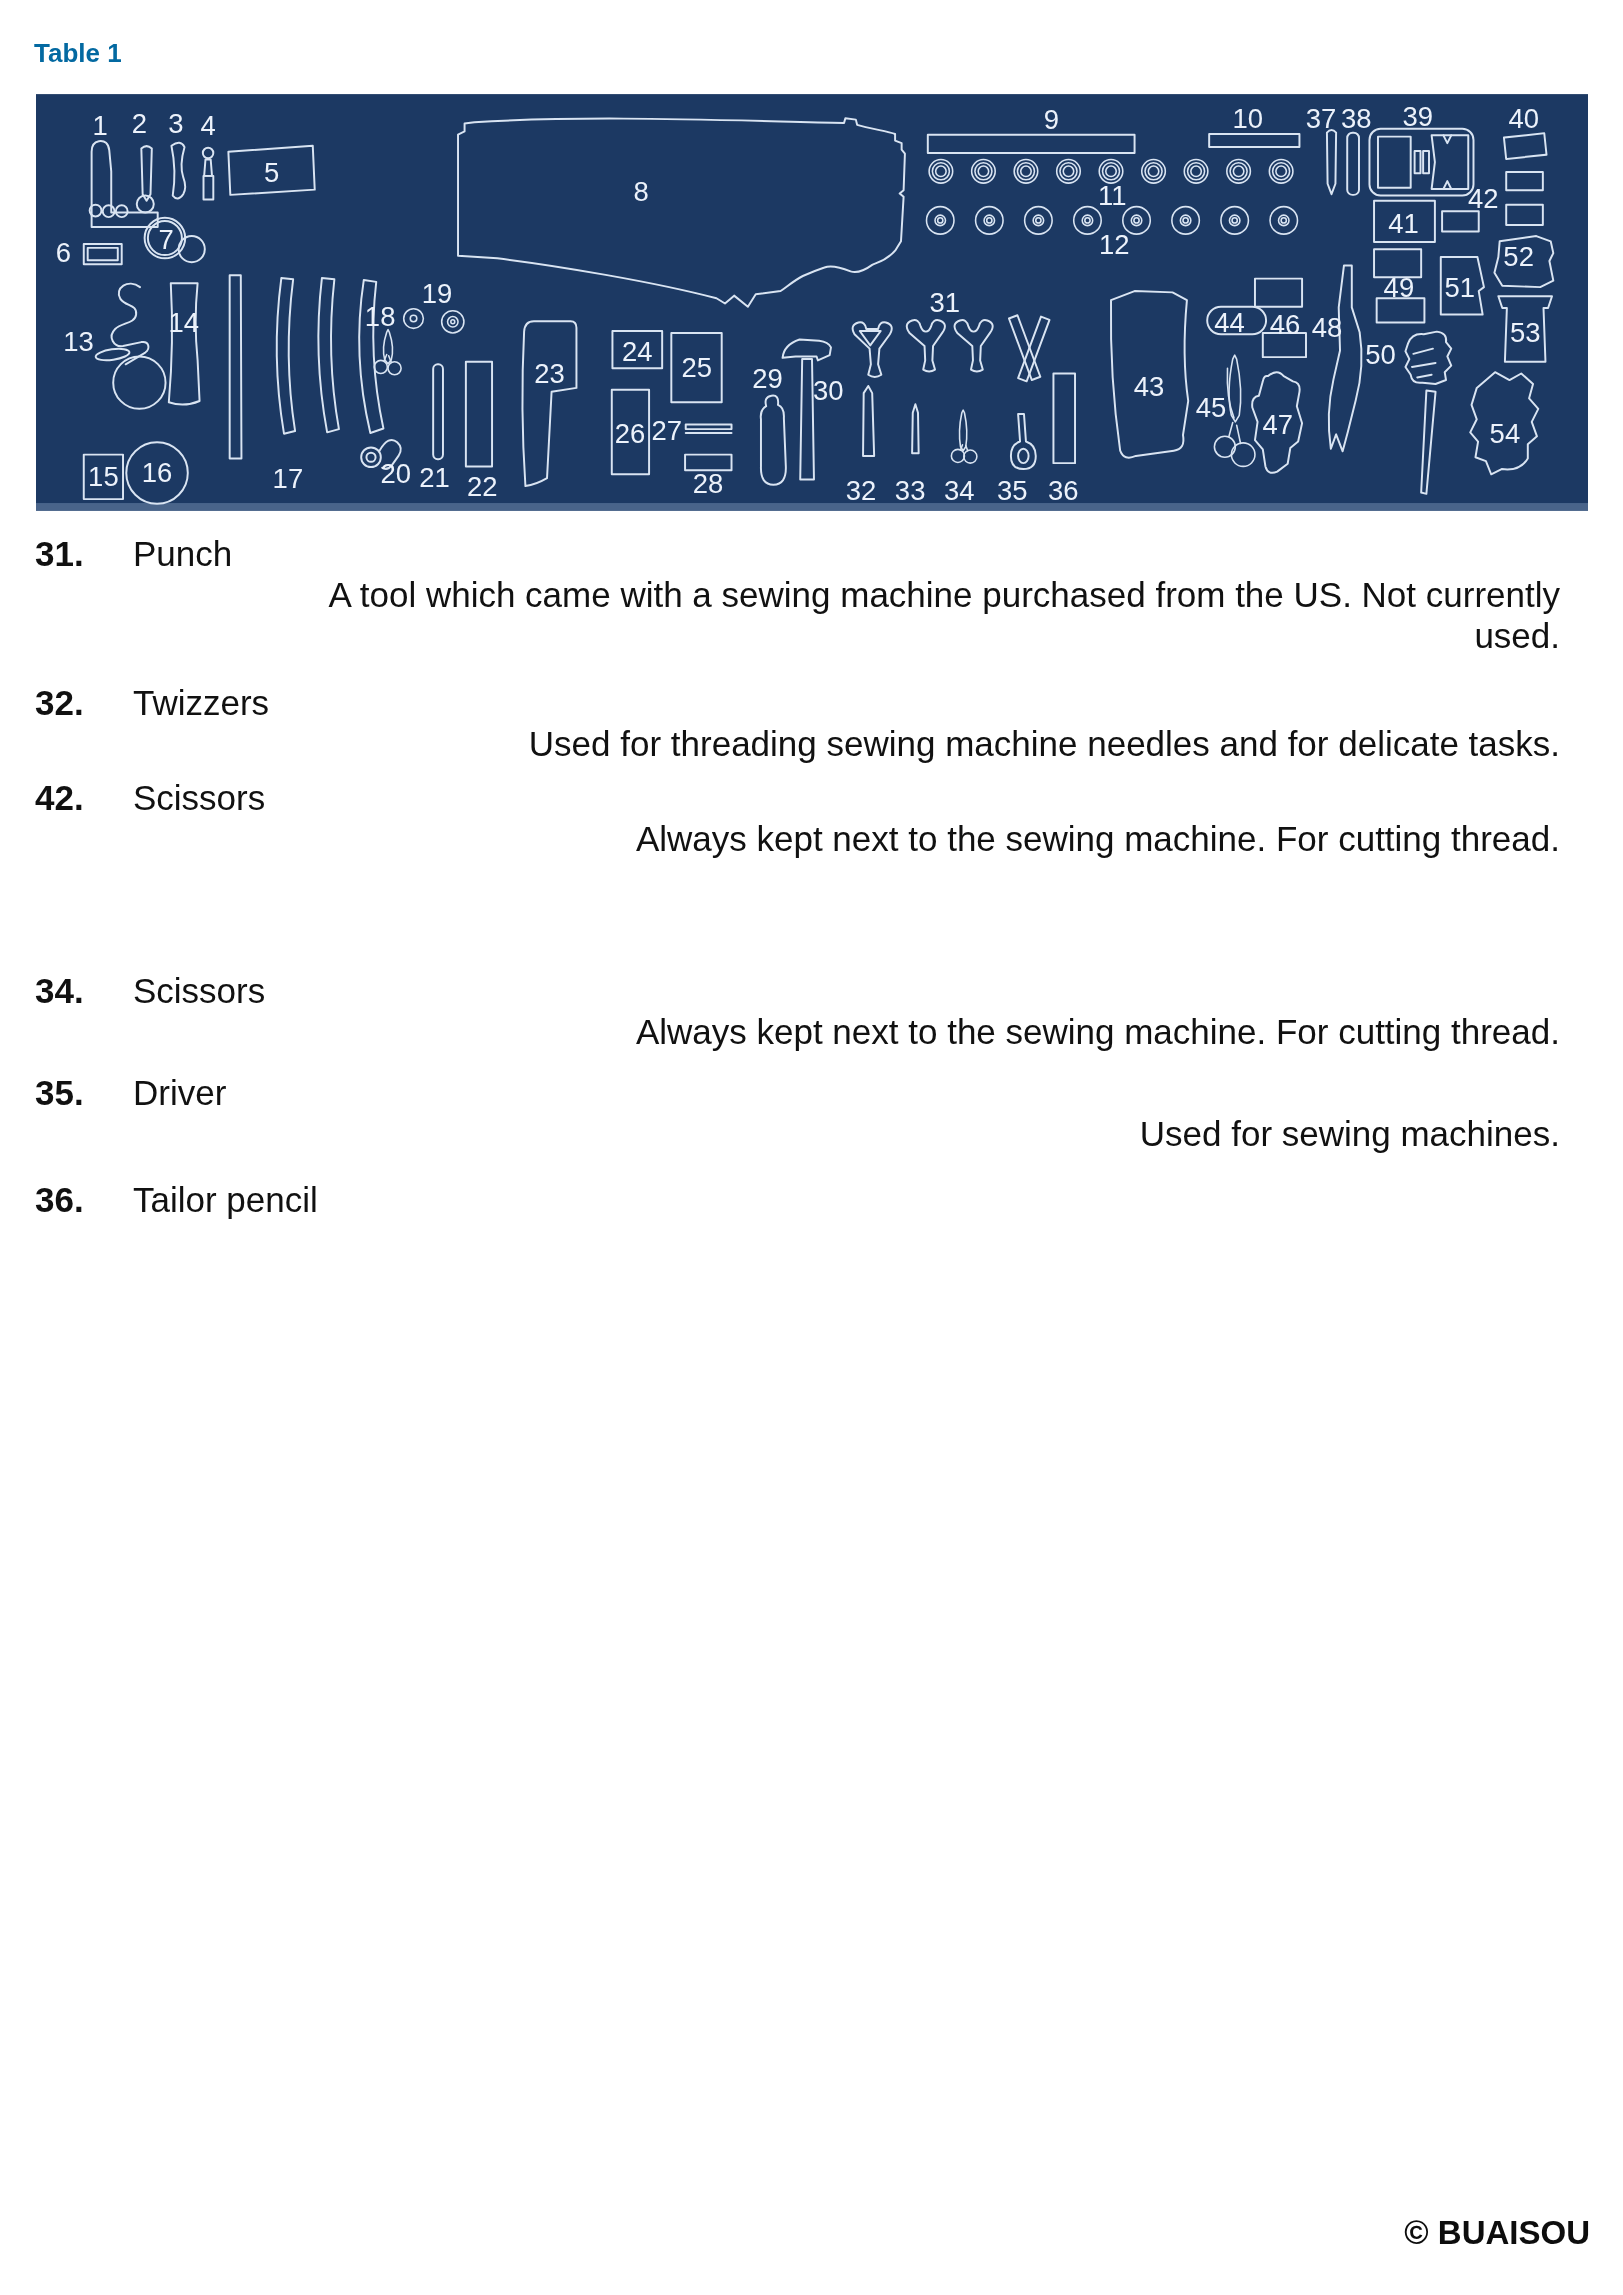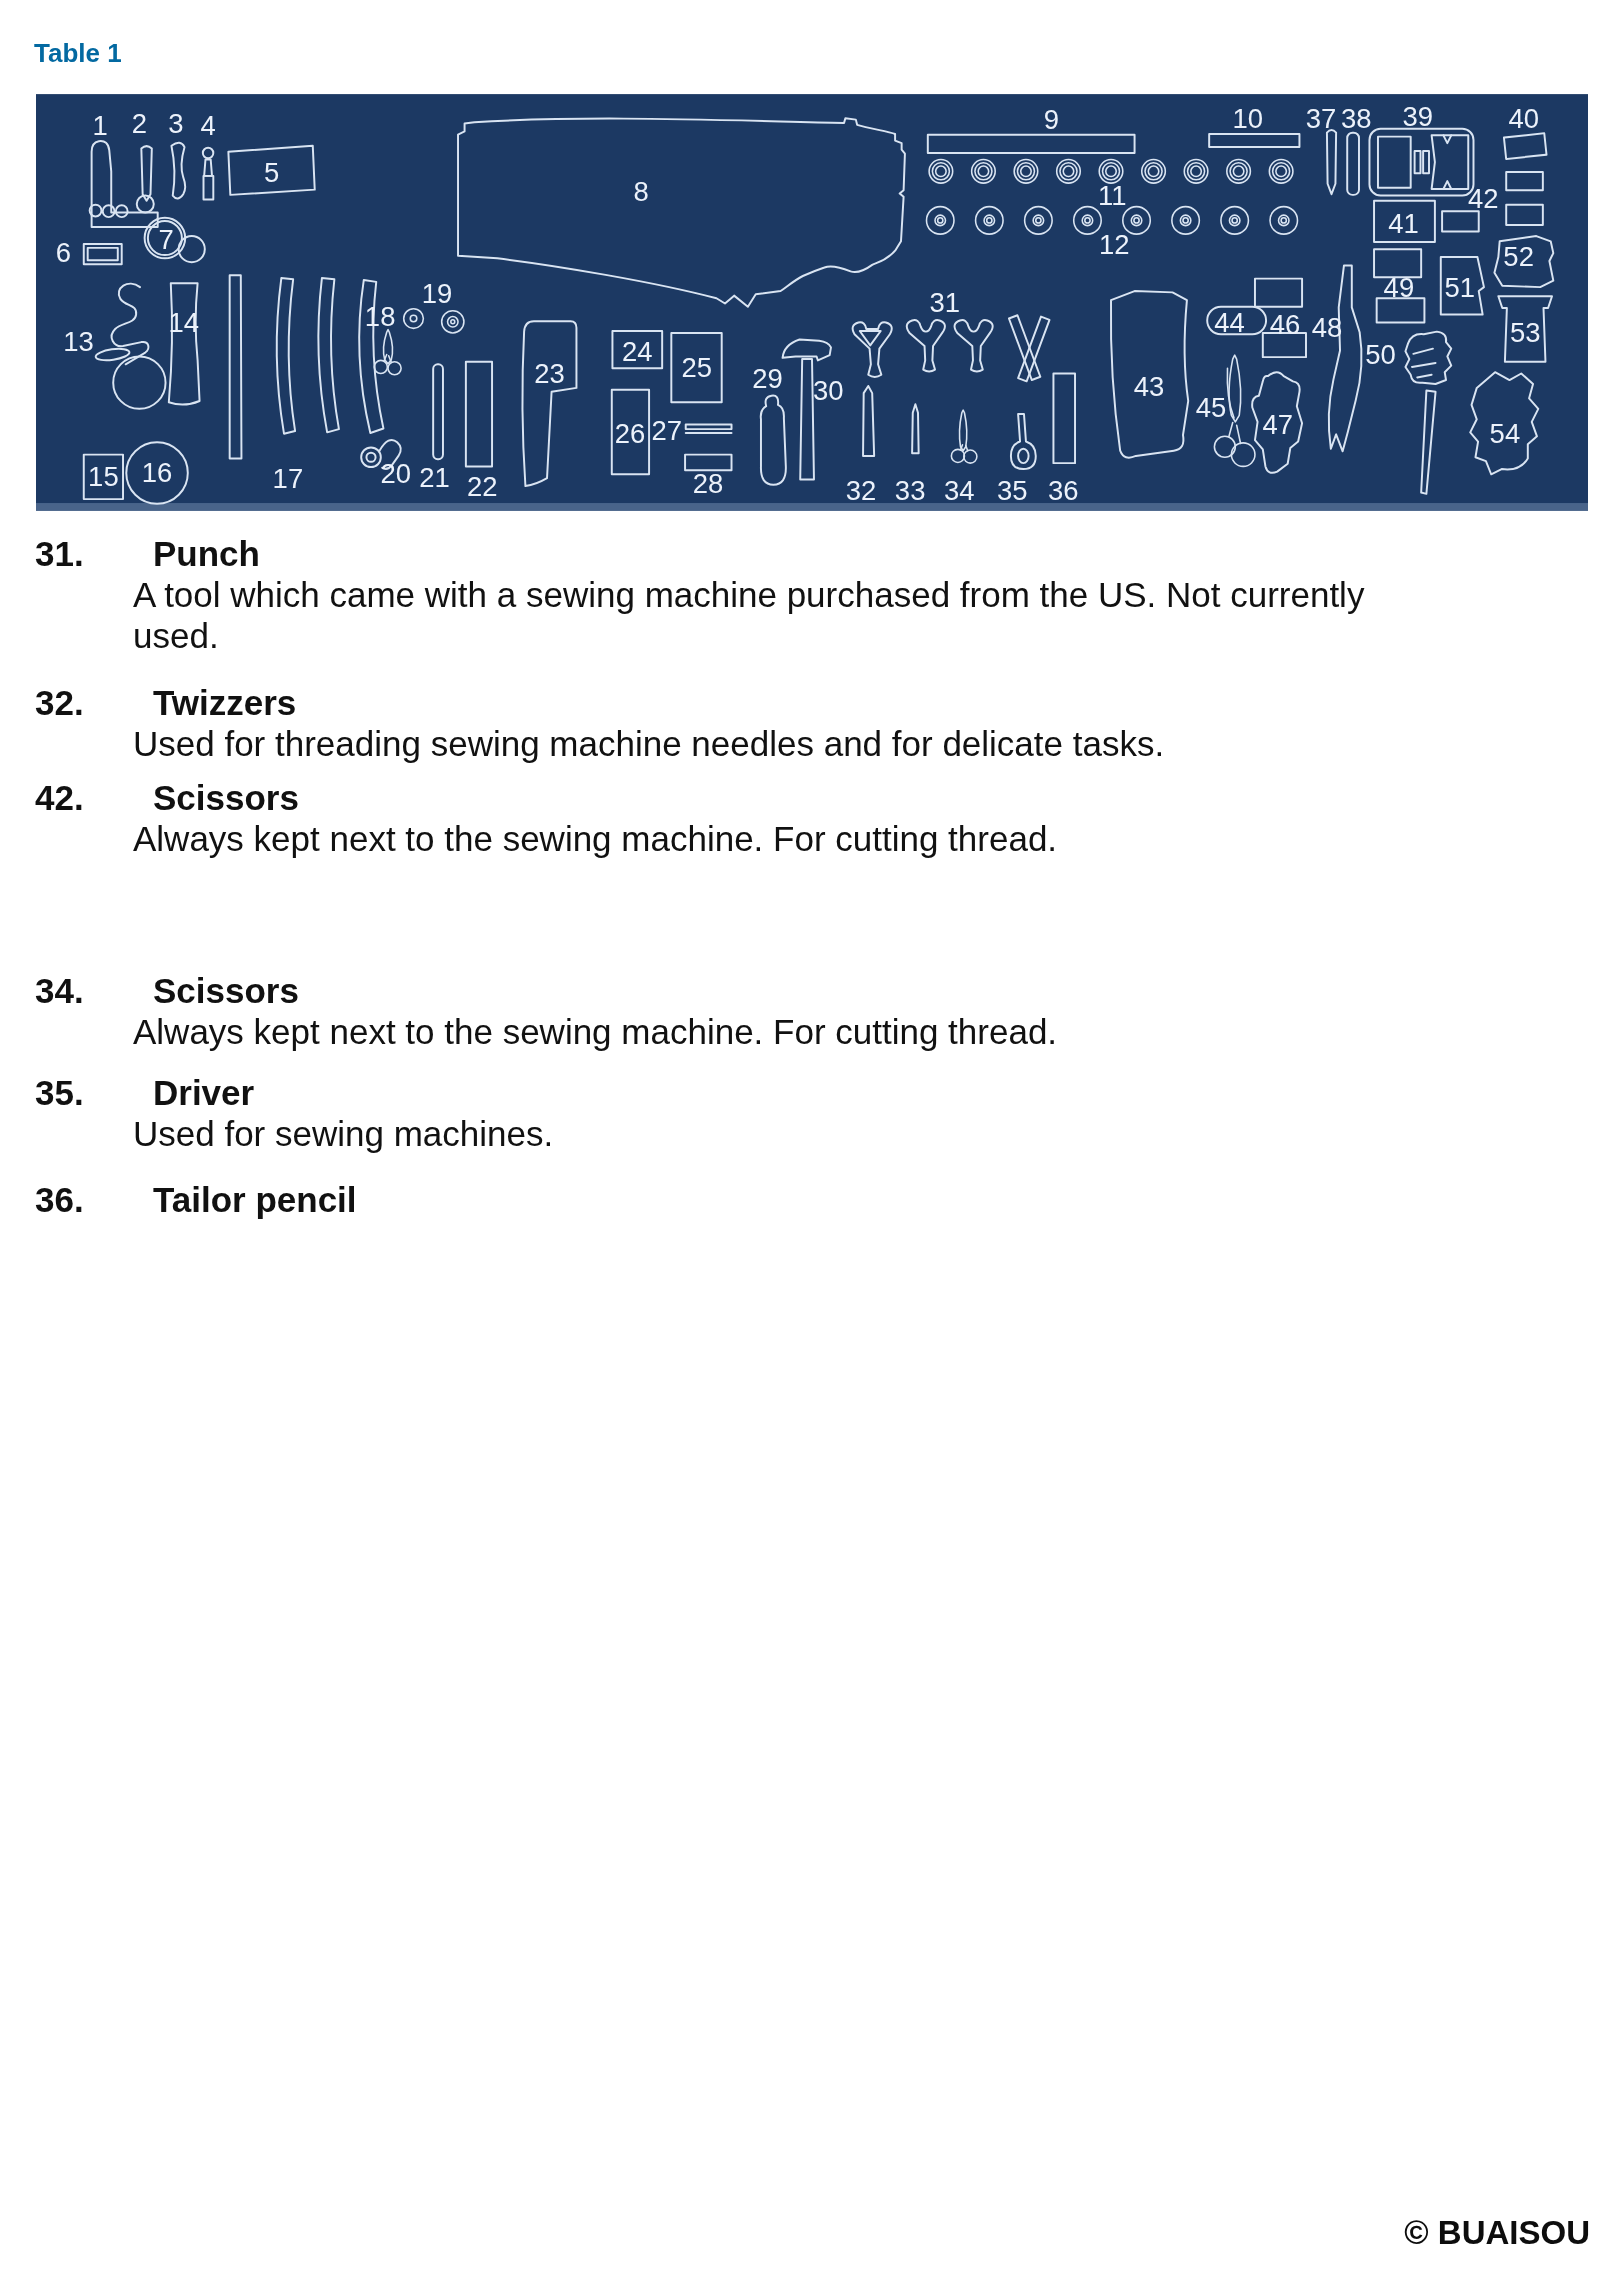--- a/index.html
+++ b/index.html
@@ -25,23 +25,23 @@
     fill:#ecf2fb;font-size:42px;font-family:"Liberation Sans",sans-serif;
     text-anchor:middle;
   }
   .list{position:absolute;left:0;top:0;width:1623px;}
   .item{position:absolute;left:35px;width:1525px;}
   .item .num{
     position:absolute;left:0;top:0;width:92px;
     font-size:35px;font-weight:bold;line-height:41px;
   }
   .item .body{margin-left:98px;}
-  .item .title{font-size:35px;font-weight:bold;line-height:41px;margin-left:20px;}
+  .item .title{font-size:35px;font-weight:normal;line-height:41px;}
   .item .desc{font-size:35px;font-weight:normal;line-height:41px;max-width:1427px;}
-  .item .desc span{display:block;min-height:0;}
+  .item .desc span{display:block;min-height:0;text-align:right;}
   .item .desc span:empty{display:none;}
   .footer{
     position:absolute;right:33px;top:2214px;
     font-size:33px;font-weight:bold;color:#0d0d0d;margin-left:19px;
   }
 </style>
 </head>
 <body>
 
 <div class="page">

